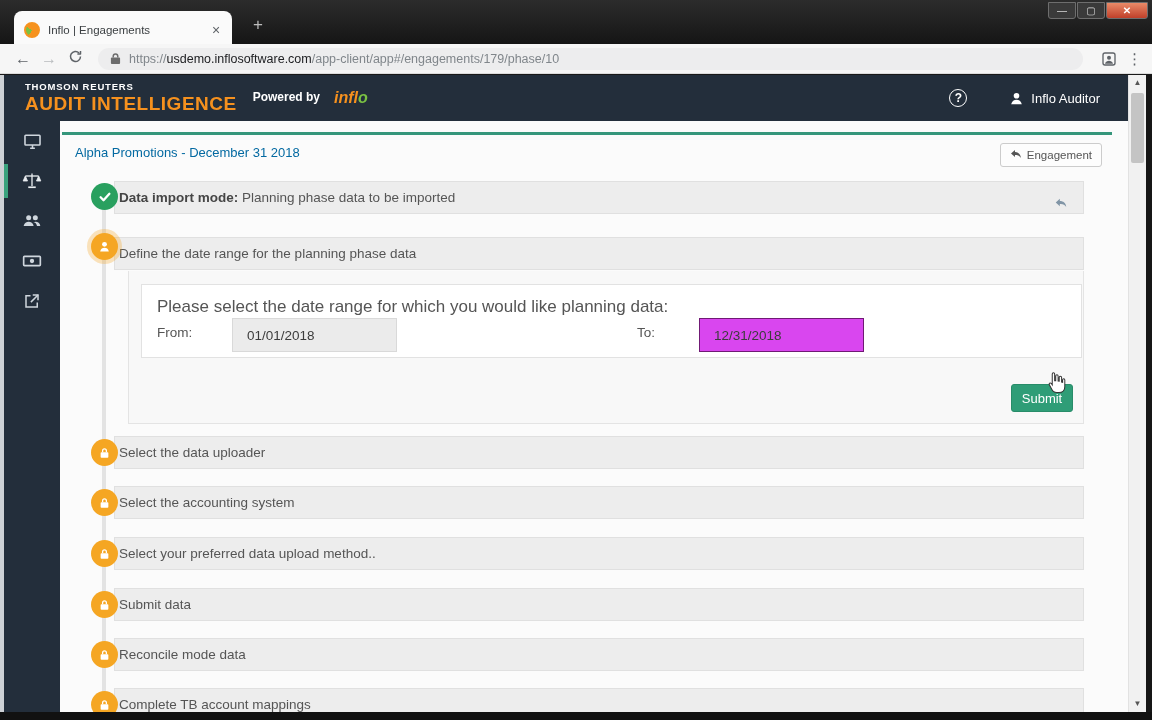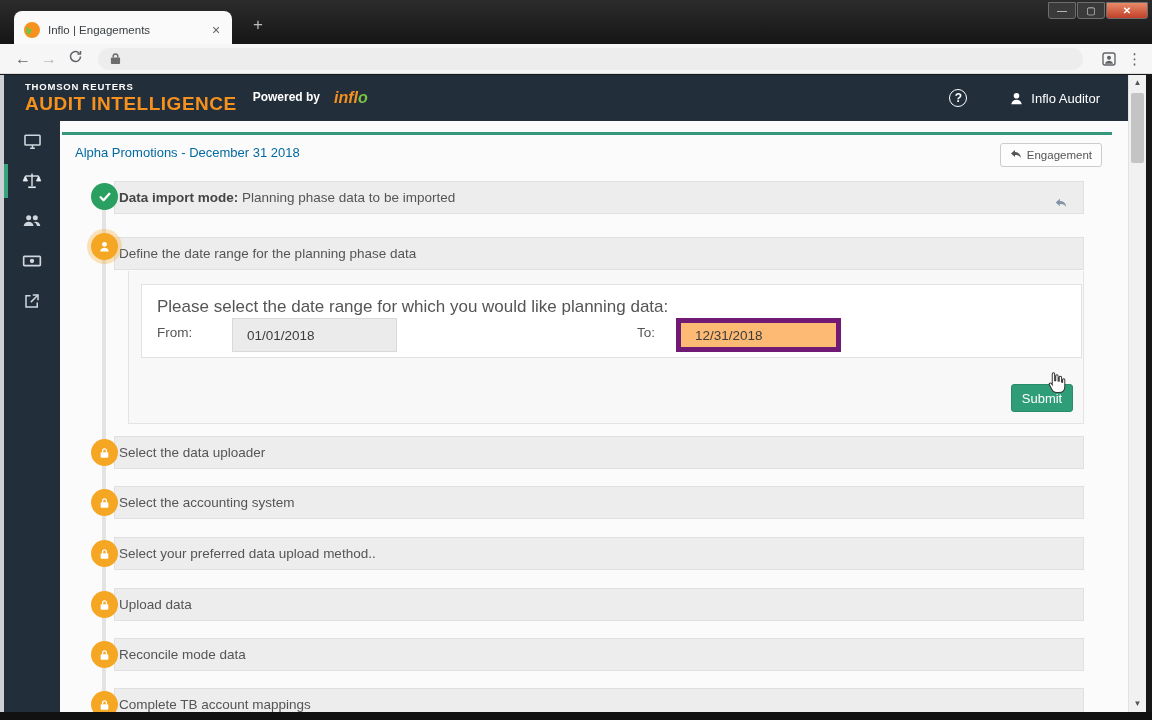--- a/index.html
+++ b/index.html
@@ -102,21 +102,21 @@
               background:#f8f8f8; border:1px solid #e4e4e4; border-top:none; }
   .innerpanel { position:absolute; left:12px; right:1px; top:13px; height:74px; background:#fff;
                 border:1px solid #e2e2e2; }
   .prompt { position:absolute; left:15px; top:12px; font-size:17px; color:#555; }
   .fieldlabel { position:absolute; top:40px; font-size:13.5px; color:#555; }
   .from-label { left:15px; }
   .to-label { left:495px; }
   .dateinput { position:absolute; top:33px; height:34px; width:165px; font-size:13.5px;
                color:#3c3c3c; padding-left:14px; font-family:"Liberation Sans",sans-serif; }
   .from-input { left:90px; background:#ebebeb; border:1px solid #d9d9d9; }
-  .to-input { left:534px; background:#fdba74; border:5px solid #701a75; }
+  .to-input { left:557px; background:#d946ef; border:1px solid #701a75; }
   .submitbtn { position:absolute; right:10px; bottom:11px; width:62px; height:28px;
                background:#2f9d77; color:#fff; border:1px solid #288c69; border-radius:3px;
                font-size:13px; font-family:"Liberation Sans",sans-serif; }
   .cursor { position:absolute; left:915px; top:100px; z-index:5; }
 
   
   .scrollbar { position:absolute; right:6px; top:0; bottom:0; width:18px; background:#f1f1f1;
                border-left:1px solid #e2e2e2; }
   .sb-up, .sb-down { position:absolute; left:0; right:0; height:16px; color:#555;
                      font-size:8px; text-align:center; line-height:16px; }
@@ -150,20 +150,21 @@
       <svg width="15" height="15" viewBox="0 0 24 24" fill="none" stroke="#5f6368" stroke-width="2.4">
         <path d="M20 12a8 8 0 1 1-2.3-5.6"></path>
           <path d="M20 3v5h-5" stroke-linejoin="round"></path>
       </svg>
     </div>
     <div class="urlbar">
       <svg width="11" height="13" viewBox="0 0 12 14" fill="#6c6c6c">
         <rect x="1" y="6" width="10" height="7" rx="1"></rect>
         <path d="M3.5 6V4.5a2.5 2.5 0 0 1 5 0V6" fill="none" stroke="#6c6c6c" stroke-width="1.6"></path>
       </svg>
+      <span class="urltext"><span class="url-dim">https://</span><span class="url-domain">usdemo.inflosoftware.com</span><span class="url-dim">/app-client/app#/engagements/179/phase/10</span></span>
     </div>
     <div class="toolicon">
       <svg width="16" height="16" viewBox="0 0 24 24" fill="none" stroke="#5f6368" stroke-width="2">
         <rect x="3" y="3" width="18" height="18" rx="3"></rect>
         <circle cx="12" cy="10" r="3" fill="#5f6368" stroke="none"></circle>
         <path d="M6 19c1-3.2 3.4-4.4 6-4.4s5 1.2 6 4.4" fill="#5f6368" stroke="none"></path>
       </svg>
     </div>
     <div class="dots">⋮</div>
   </div>
@@ -303,21 +304,21 @@
           </svg>
       </div>
       <div class="stepbar" style="top:416px">Select your preferred data upload method..</div>
 
       <div class="stepicon lock" style="top:470px">
         <svg width="11" height="12" viewBox="0 0 12 14" fill="#fff">
             <rect x="1.5" y="6" width="9" height="6.5" rx="1"></rect>
             <path d="M3.8 6V4.3a2.2 2.2 0 0 1 4.4 0V6" fill="none" stroke="#fff" stroke-width="1.5"></path>
           </svg>
       </div>
-      <div class="stepbar" style="top:467px">Upload data</div>
+      <div class="stepbar" style="top:467px">Submit data</div>
 
       <div class="stepicon lock" style="top:520px">
         <svg width="11" height="12" viewBox="0 0 12 14" fill="#fff">
             <rect x="1.5" y="6" width="9" height="6.5" rx="1"></rect>
             <path d="M3.8 6V4.3a2.2 2.2 0 0 1 4.4 0V6" fill="none" stroke="#fff" stroke-width="1.5"></path>
           </svg>
       </div>
       <div class="stepbar" style="top:517px">Reconcile mode data</div>
 
       <div class="stepicon lock" style="top:570px">

